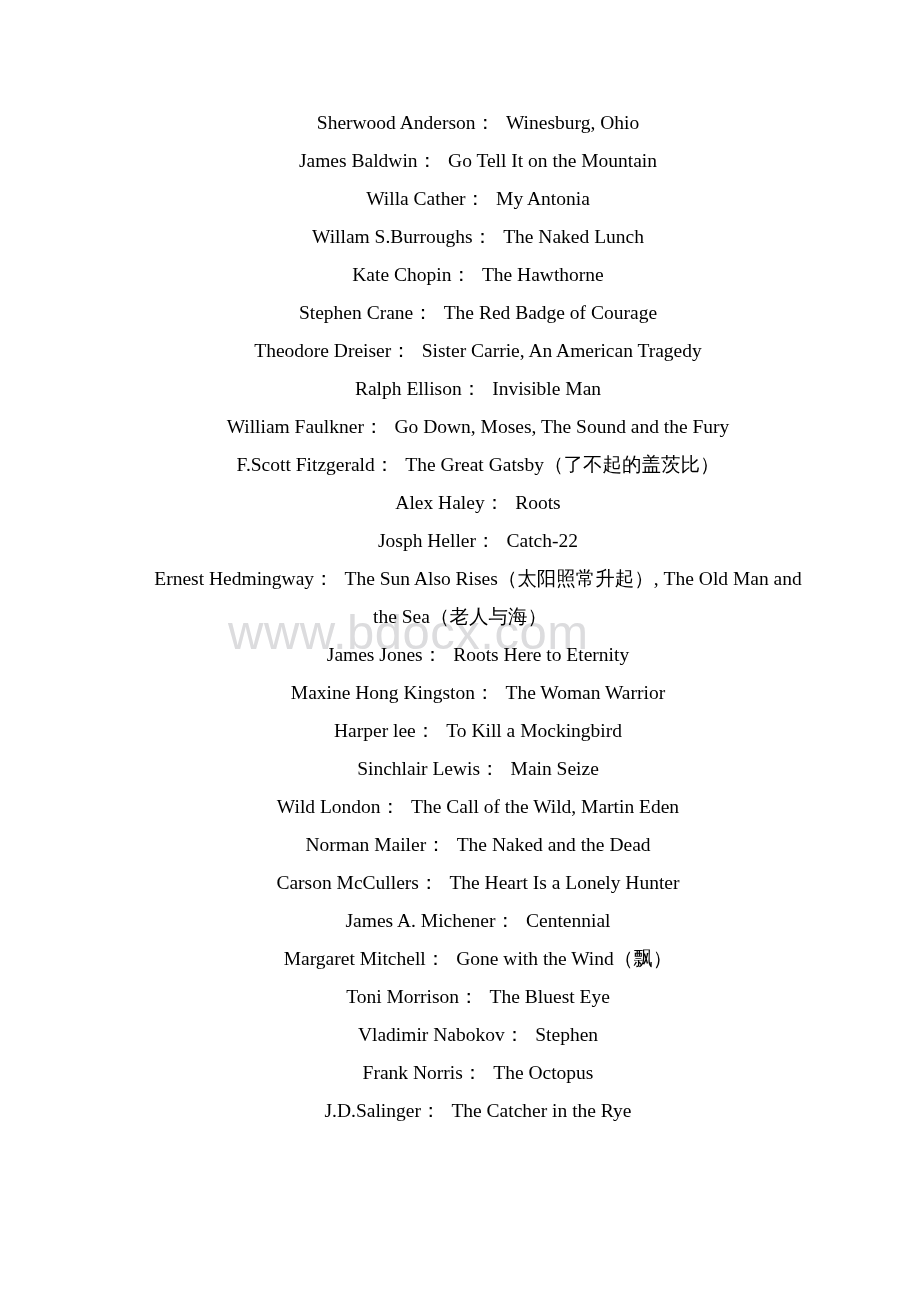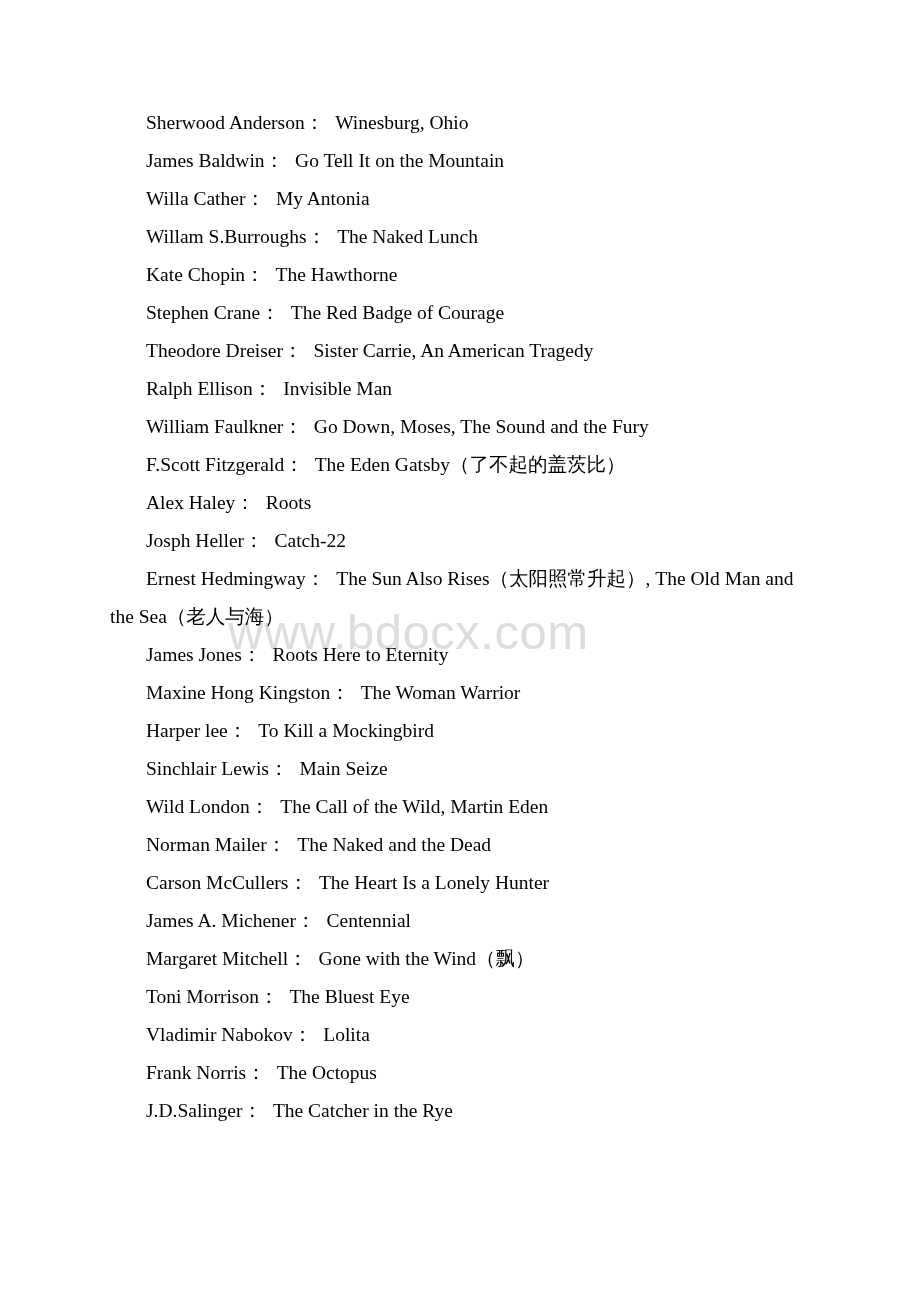--- a/index.html
+++ b/index.html
@@ -40,20 +40,21 @@
     white-space: nowrap;
     user-select: none;
   }
 
   #content {
     position: absolute;
     left: 110px;
     top: 104px;
     width: 700px;
     z-index: 2;
+    text-align: center;
   }
 
   .entry {
     margin: 0;
     padding: 0 0 0 0;
     text-indent: 36px;
     font-size: 19.5px;
     line-height: 38px;
     white-space: normal;
     word-spacing: 0px;
@@ -80,32 +81,32 @@
   <div id="content">
       <p class="entry"><span class="author">Sherwood Anderson</span><span class="colon">：</span><span class="gap"></span><span class="works">Winesburg, Ohio</span></p>
       <p class="entry"><span class="author">James Baldwin</span><span class="colon">：</span><span class="gap"></span><span class="works">Go Tell It on the Mountain</span></p>
       <p class="entry"><span class="author">Willa Cather</span><span class="colon">：</span><span class="gap"></span><span class="works">My Antonia</span></p>
       <p class="entry"><span class="author">Willam S.Burroughs</span><span class="colon">：</span><span class="gap"></span><span class="works">The Naked Lunch</span></p>
       <p class="entry"><span class="author">Kate Chopin</span><span class="colon">：</span><span class="gap"></span><span class="works">The Hawthorne</span></p>
       <p class="entry"><span class="author">Stephen Crane</span><span class="colon">：</span><span class="gap"></span><span class="works">The Red Badge of Courage</span></p>
       <p class="entry"><span class="author">Theodore Dreiser</span><span class="colon">：</span><span class="gap"></span><span class="works">Sister Carrie, An American Tragedy</span></p>
       <p class="entry"><span class="author">Ralph Ellison</span><span class="colon">：</span><span class="gap"></span><span class="works">Invisible Man</span></p>
       <p class="entry"><span class="author">William Faulkner</span><span class="colon">：</span><span class="gap"></span><span class="works">Go Down, Moses, The Sound and the Fury</span></p>
-      <p class="entry"><span class="author">F.Scott Fitzgerald</span><span class="colon">：</span><span class="gap"></span><span class="works">The Eden Gatsby（了不起的盖茨比）</span></p>
+      <p class="entry"><span class="author">F.Scott Fitzgerald</span><span class="colon">：</span><span class="gap"></span><span class="works">The Great Gatsby（了不起的盖茨比）</span></p>
       <p class="entry"><span class="author">Alex Haley</span><span class="colon">：</span><span class="gap"></span><span class="works">Roots</span></p>
       <p class="entry"><span class="author">Josph Heller</span><span class="colon">：</span><span class="gap"></span><span class="works">Catch-22</span></p>
       <p class="entry"><span class="author">Ernest Hedmingway</span><span class="colon">：</span><span class="gap"></span><span class="works">The Sun Also Rises（太阳照常升起）, The Old Man and the Sea（老人与海）</span></p>
       <p class="entry"><span class="author">James Jones</span><span class="colon">：</span><span class="gap"></span><span class="works">Roots Here to Eternity</span></p>
       <p class="entry"><span class="author">Maxine Hong Kingston</span><span class="colon">：</span><span class="gap"></span><span class="works">The Woman Warrior</span></p>
       <p class="entry"><span class="author">Harper lee</span><span class="colon">：</span><span class="gap"></span><span class="works">To Kill a Mockingbird</span></p>
       <p class="entry"><span class="author">Sinchlair Lewis</span><span class="colon">：</span><span class="gap"></span><span class="works">Main Seize</span></p>
       <p class="entry"><span class="author">Wild London</span><span class="colon">：</span><span class="gap"></span><span class="works">The Call of the Wild, Martin Eden</span></p>
       <p class="entry"><span class="author">Norman Mailer</span><span class="colon">：</span><span class="gap"></span><span class="works">The Naked and the Dead</span></p>
       <p class="entry"><span class="author">Carson McCullers</span><span class="colon">：</span><span class="gap"></span><span class="works">The Heart Is a Lonely Hunter</span></p>
       <p class="entry"><span class="author">James A. Michener</span><span class="colon">：</span><span class="gap"></span><span class="works">Centennial</span></p>
       <p class="entry"><span class="author">Margaret Mitchell</span><span class="colon">：</span><span class="gap"></span><span class="works">Gone with the Wind（飘）</span></p>
       <p class="entry"><span class="author">Toni Morrison</span><span class="colon">：</span><span class="gap"></span><span class="works">The Bluest Eye</span></p>
-      <p class="entry"><span class="author">Vladimir Nabokov</span><span class="colon">：</span><span class="gap"></span><span class="works">Lolita</span></p>
+      <p class="entry"><span class="author">Vladimir Nabokov</span><span class="colon">：</span><span class="gap"></span><span class="works">Stephen</span></p>
       <p class="entry"><span class="author">Frank Norris</span><span class="colon">：</span><span class="gap"></span><span class="works">The Octopus</span></p>
       <p class="entry"><span class="author">J.D.Salinger</span><span class="colon">：</span><span class="gap"></span><span class="works">The Catcher in the Rye</span></p>
     </div>
 
 </div>
 
 </body></html>

